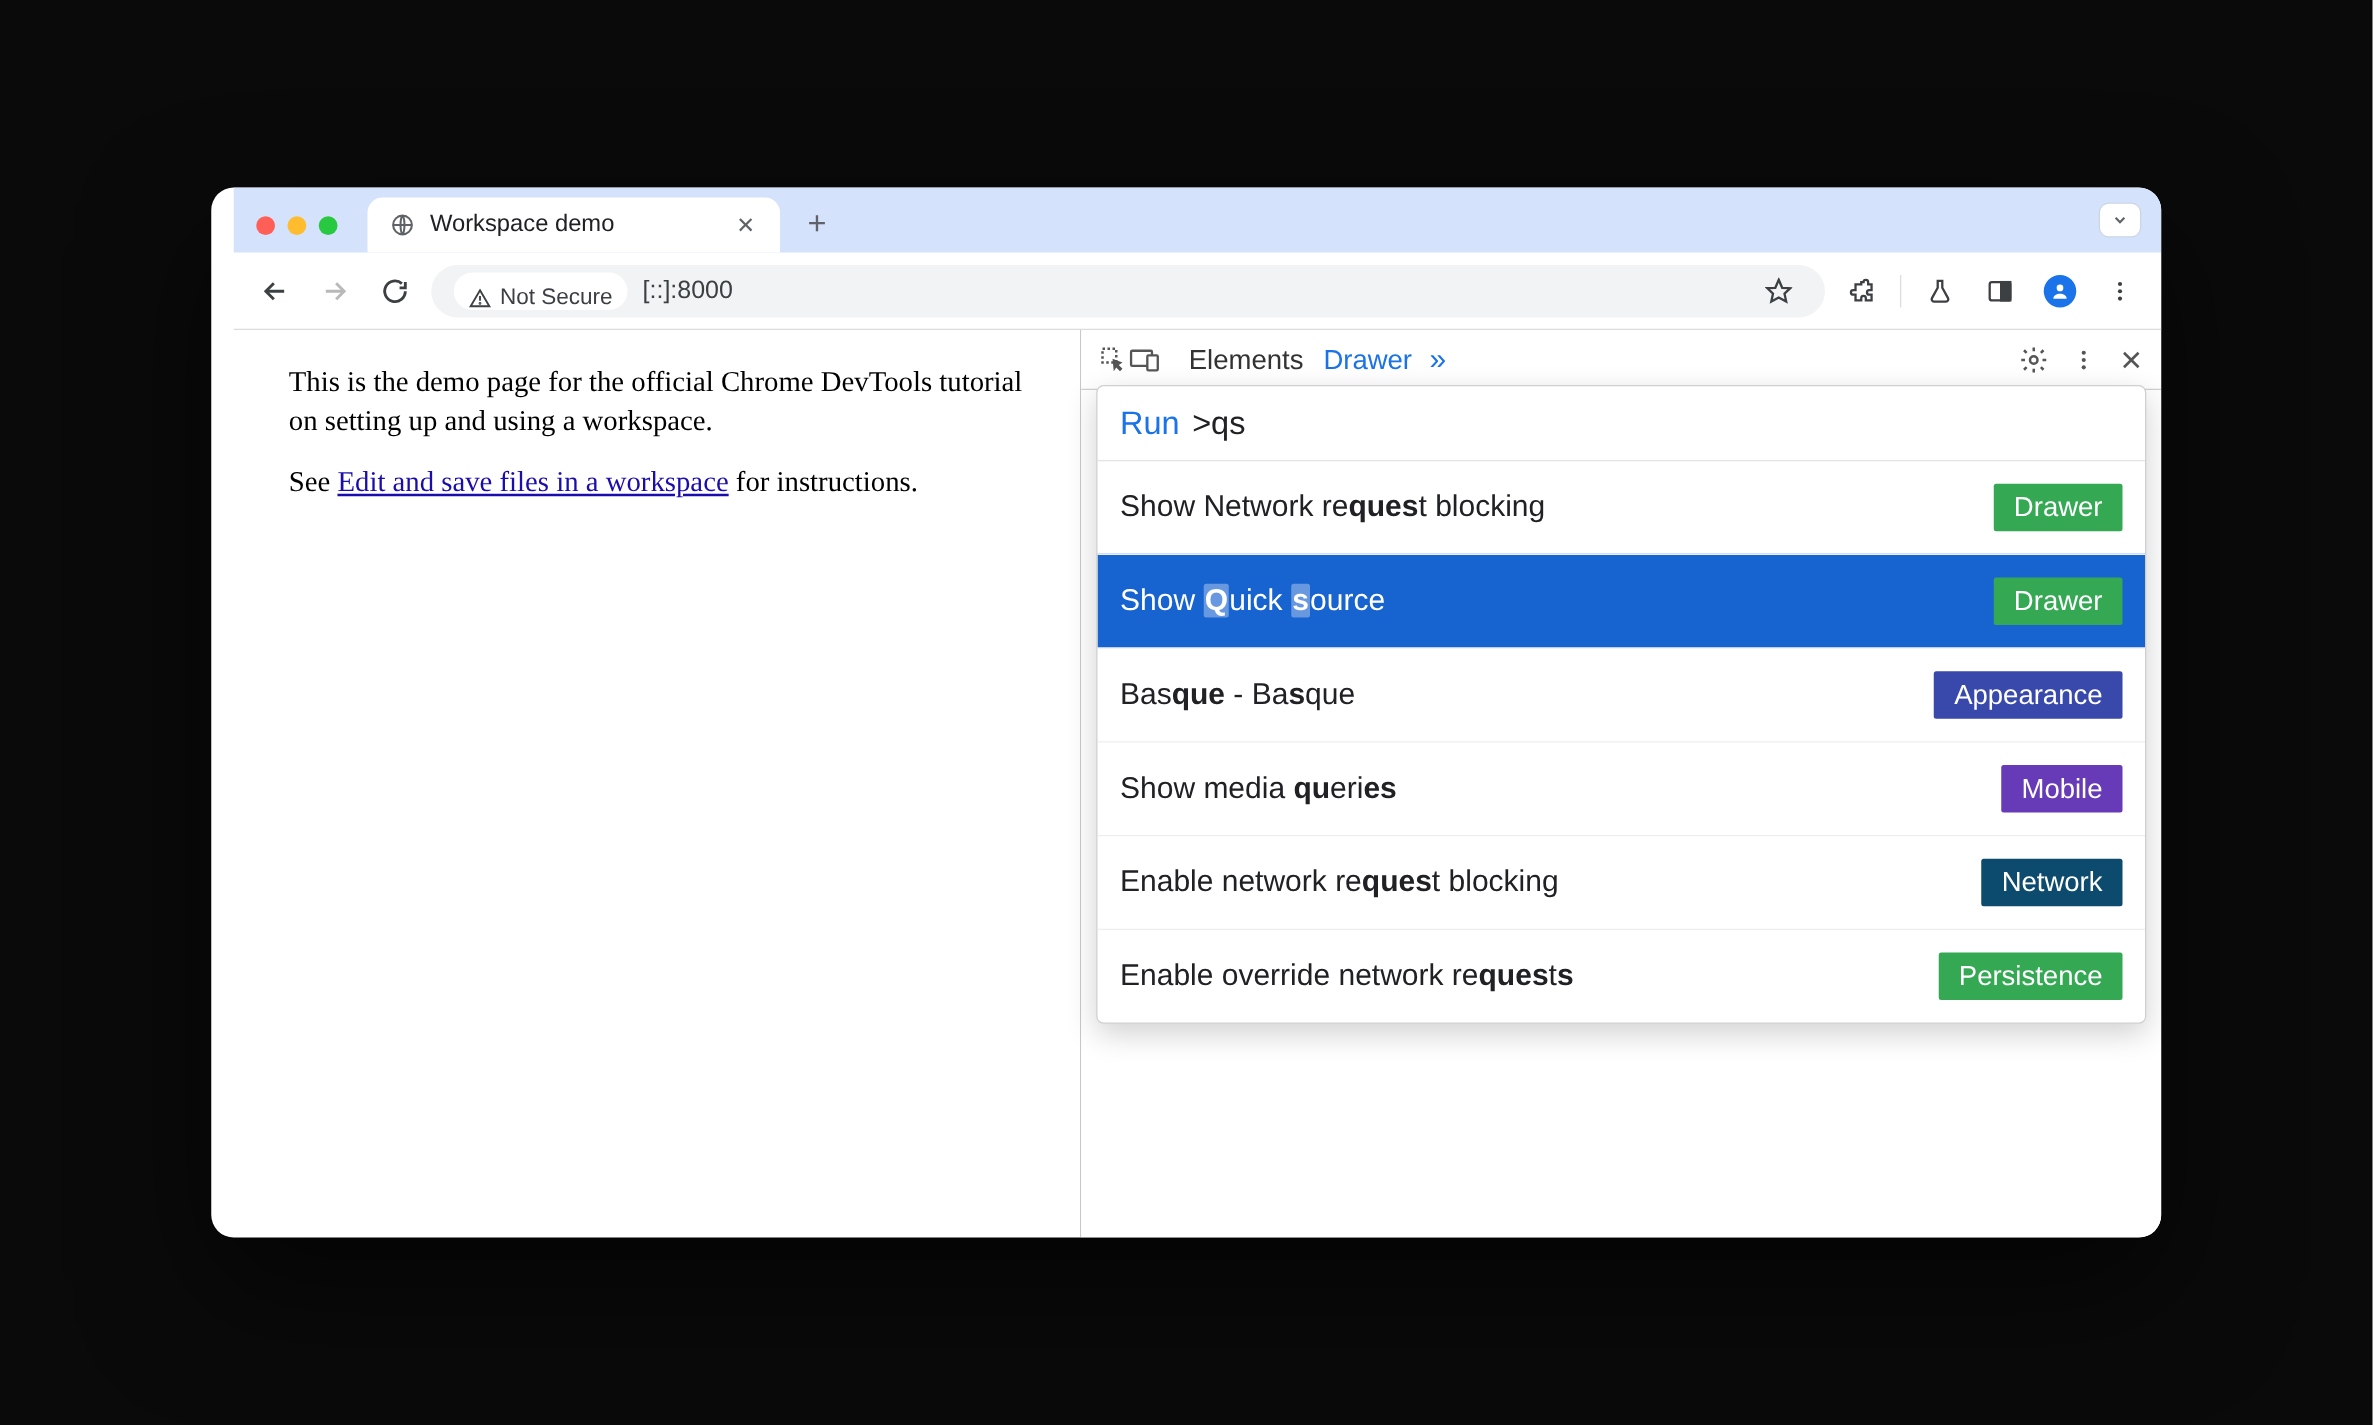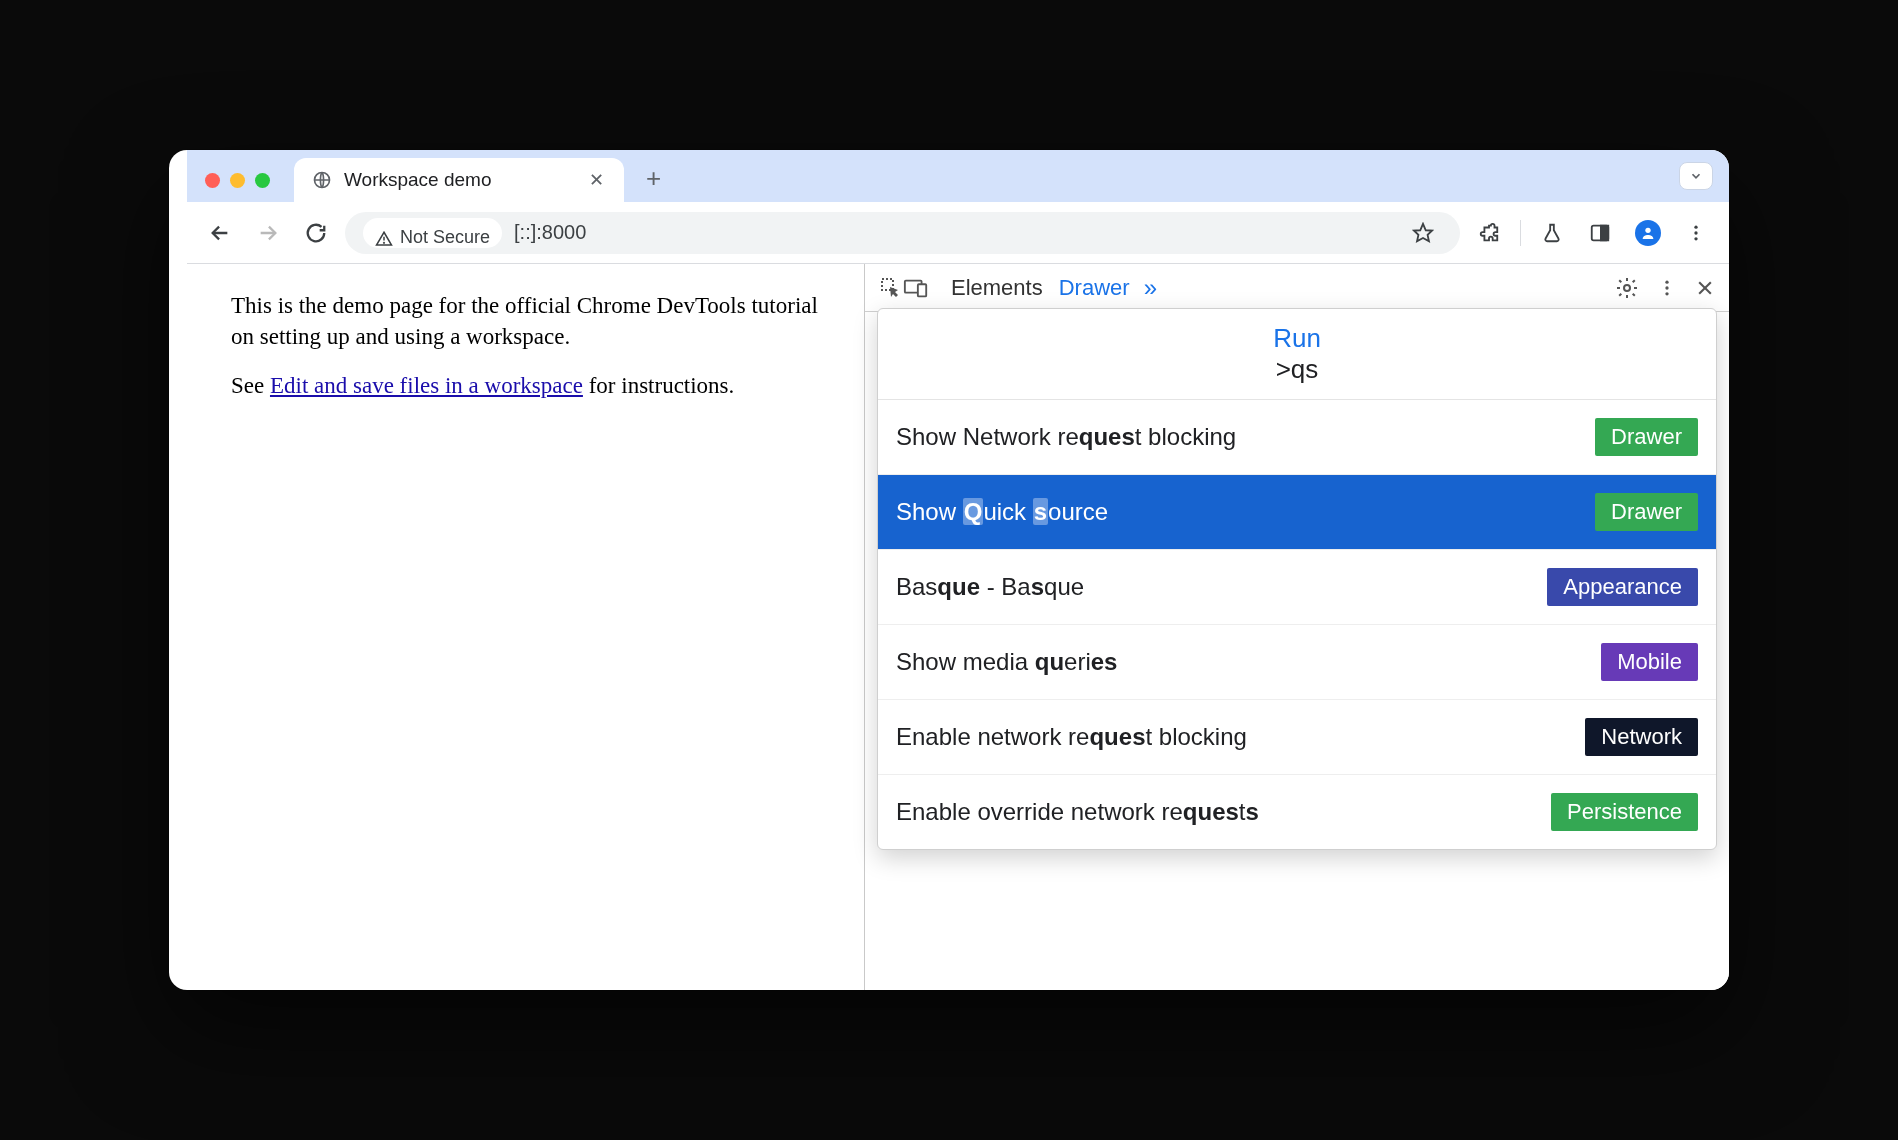--- a/index.html
+++ b/index.html
@@ -78,41 +78,41 @@
   .dt-iconbtn{color:#555;font-size:22px;}
   
   .command-panel{
     position:absolute; left:12px; right:12px; top:44px;
     background:#fff; border:1px solid #cfcfcf; border-radius:6px;
     box-shadow:0 8px 24px rgba(0,0,0,.18);
     display:flex; flex-direction:column; overflow:hidden;
     font-family: -apple-system, Arial, sans-serif;
   }
   .cp-input{
-    display:flex; align-items:center; padding:14px 18px;
-    font-size:26px; border-bottom:1px solid #e4e4e4;flex-direction:column;
+    display:flex; align-items:center; gap:10px; padding:14px 18px;
+    font-size:26px; border-bottom:1px solid #e4e4e4;
   }
   .cp-run{color:#1a73e8;}
   .cp-query{color:#202124;}
   .cp-list .cp-item{
     display:flex; align-items:center; justify-content:space-between;
     padding:18px 18px; font-size:24px; color:#202124;
     border-top:1px solid #eee;
   }
   .cp-item:first-child{border-top:none;}
   .cp-item.selected{ background:#1763cf; color:#fff; }
   .cp-item.selected .hl{ background:rgba(255,255,255,.35); border-radius:2px; padding:0 1px; }
   .cp-item .hl{ font-weight:bold; }
   .cp-tag{
     font-size:22px; color:#fff; padding:6px 16px; border-radius:2px; font-weight:500;
   }
   .tag-drawer{background:#34a853;}
   .tag-appearance{background:#3949ab;}
   .tag-mobile{background:#673ab7;}
-  .tag-network{background:#0f172a;}
+  .tag-network{background:#0c4a6e;}
   .tag-persistence{background:#34a853;}
   
   .statusbar{
     position:absolute; bottom:4px; right:16px; color:#6a6a6a; font-size:22px;
     display:flex; align-items:center; gap:12px; z-index:-1;
   }
   svg{display:block;}
 </style>
 </head>
 <body>

